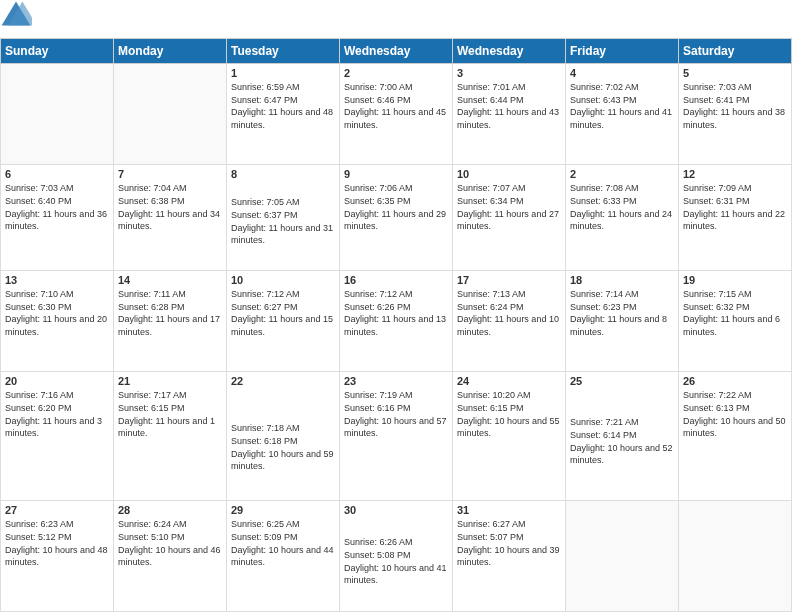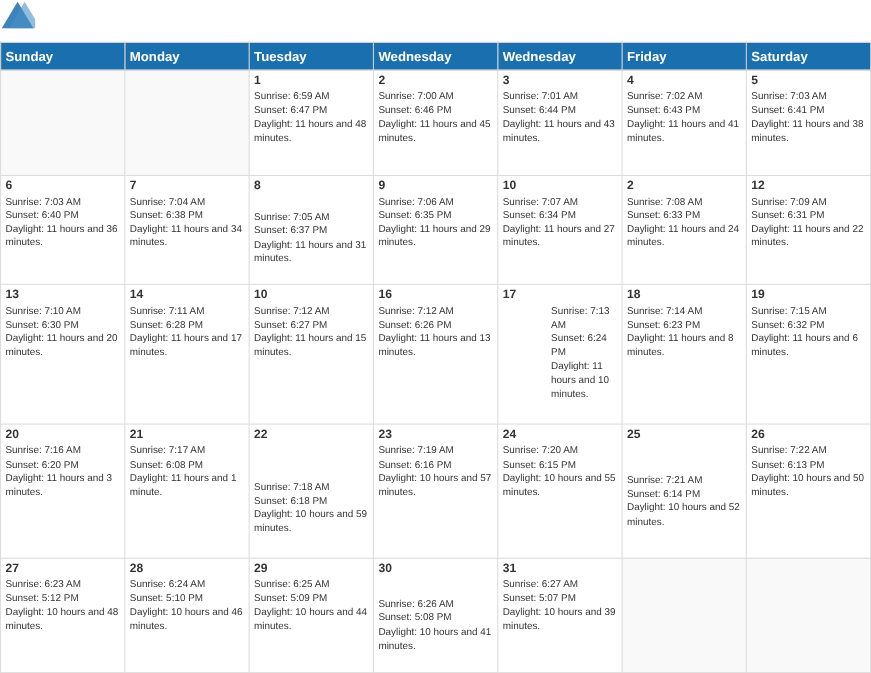--- a/index.html
+++ b/index.html
@@ -224,21 +224,21 @@
 Daylight: 11 hours and 15 minutes.</div>
           </td>
           <td>
             <span class="day-number">16</span>
             <div class="day-info" style="white-space: pre-line;">Sunrise: 7:12 AM
 Sunset: 6:26 PM
 Daylight: 11 hours and 13 minutes.</div>
           </td>
           <td>
             <span class="day-number">17</span>
-            <div class="day-info" style="white-space: pre-line; margin-left: 44px;">Sunrise: 7:13 AM
+            <div class="day-info" style="white-space: pre-line;">Sunrise: 7:13 AM
 Sunset: 6:24 PM
 Daylight: 11 hours and 10 minutes.</div>
           </td>
           <td>
             <span class="day-number">18</span>
             <div class="day-info" style="white-space: pre-line;">Sunrise: 7:14 AM
 Sunset: 6:23 PM
 Daylight: 11 hours and 8 minutes.</div>
           </td>
           <td>
@@ -251,38 +251,38 @@
         <tr>
           <td>
             <span class="day-number">20</span>
             <div class="day-info" style="white-space: pre-line;">Sunrise: 7:16 AM
 Sunset: 6:20 PM
 Daylight: 11 hours and 3 minutes.</div>
           </td>
           <td>
             <span class="day-number">21</span>
             <div class="day-info" style="white-space: pre-line;">Sunrise: 7:17 AM
-Sunset: 6:08 PM
+Sunset: 6:15 PM
 Daylight: 11 hours and 1 minute.</div>
           </td>
           <td>
             <span class="day-number">22</span>
             <div class="day-info" style="white-space: pre-line; margin-top: 35px;">Sunrise: 7:18 AM
 Sunset: 6:18 PM
 Daylight: 10 hours and 59 minutes.</div>
           </td>
           <td>
             <span class="day-number">23</span>
             <div class="day-info" style="white-space: pre-line;">Sunrise: 7:19 AM
 Sunset: 6:16 PM
 Daylight: 10 hours and 57 minutes.</div>
           </td>
           <td>
             <span class="day-number">24</span>
-            <div class="day-info" style="white-space: pre-line;">Sunrise: 7:20 AM
+            <div class="day-info" style="white-space: pre-line;">Sunrise: 10:20 AM
 Sunset: 6:15 PM
 Daylight: 10 hours and 55 minutes.</div>
           </td>
           <td>
             <span class="day-number">25</span>
             <div class="day-info" style="white-space: pre-line; margin-top: 29px;">Sunrise: 7:21 AM
 Sunset: 6:14 PM
 Daylight: 10 hours and 52 minutes.</div>
           </td>
           <td>

